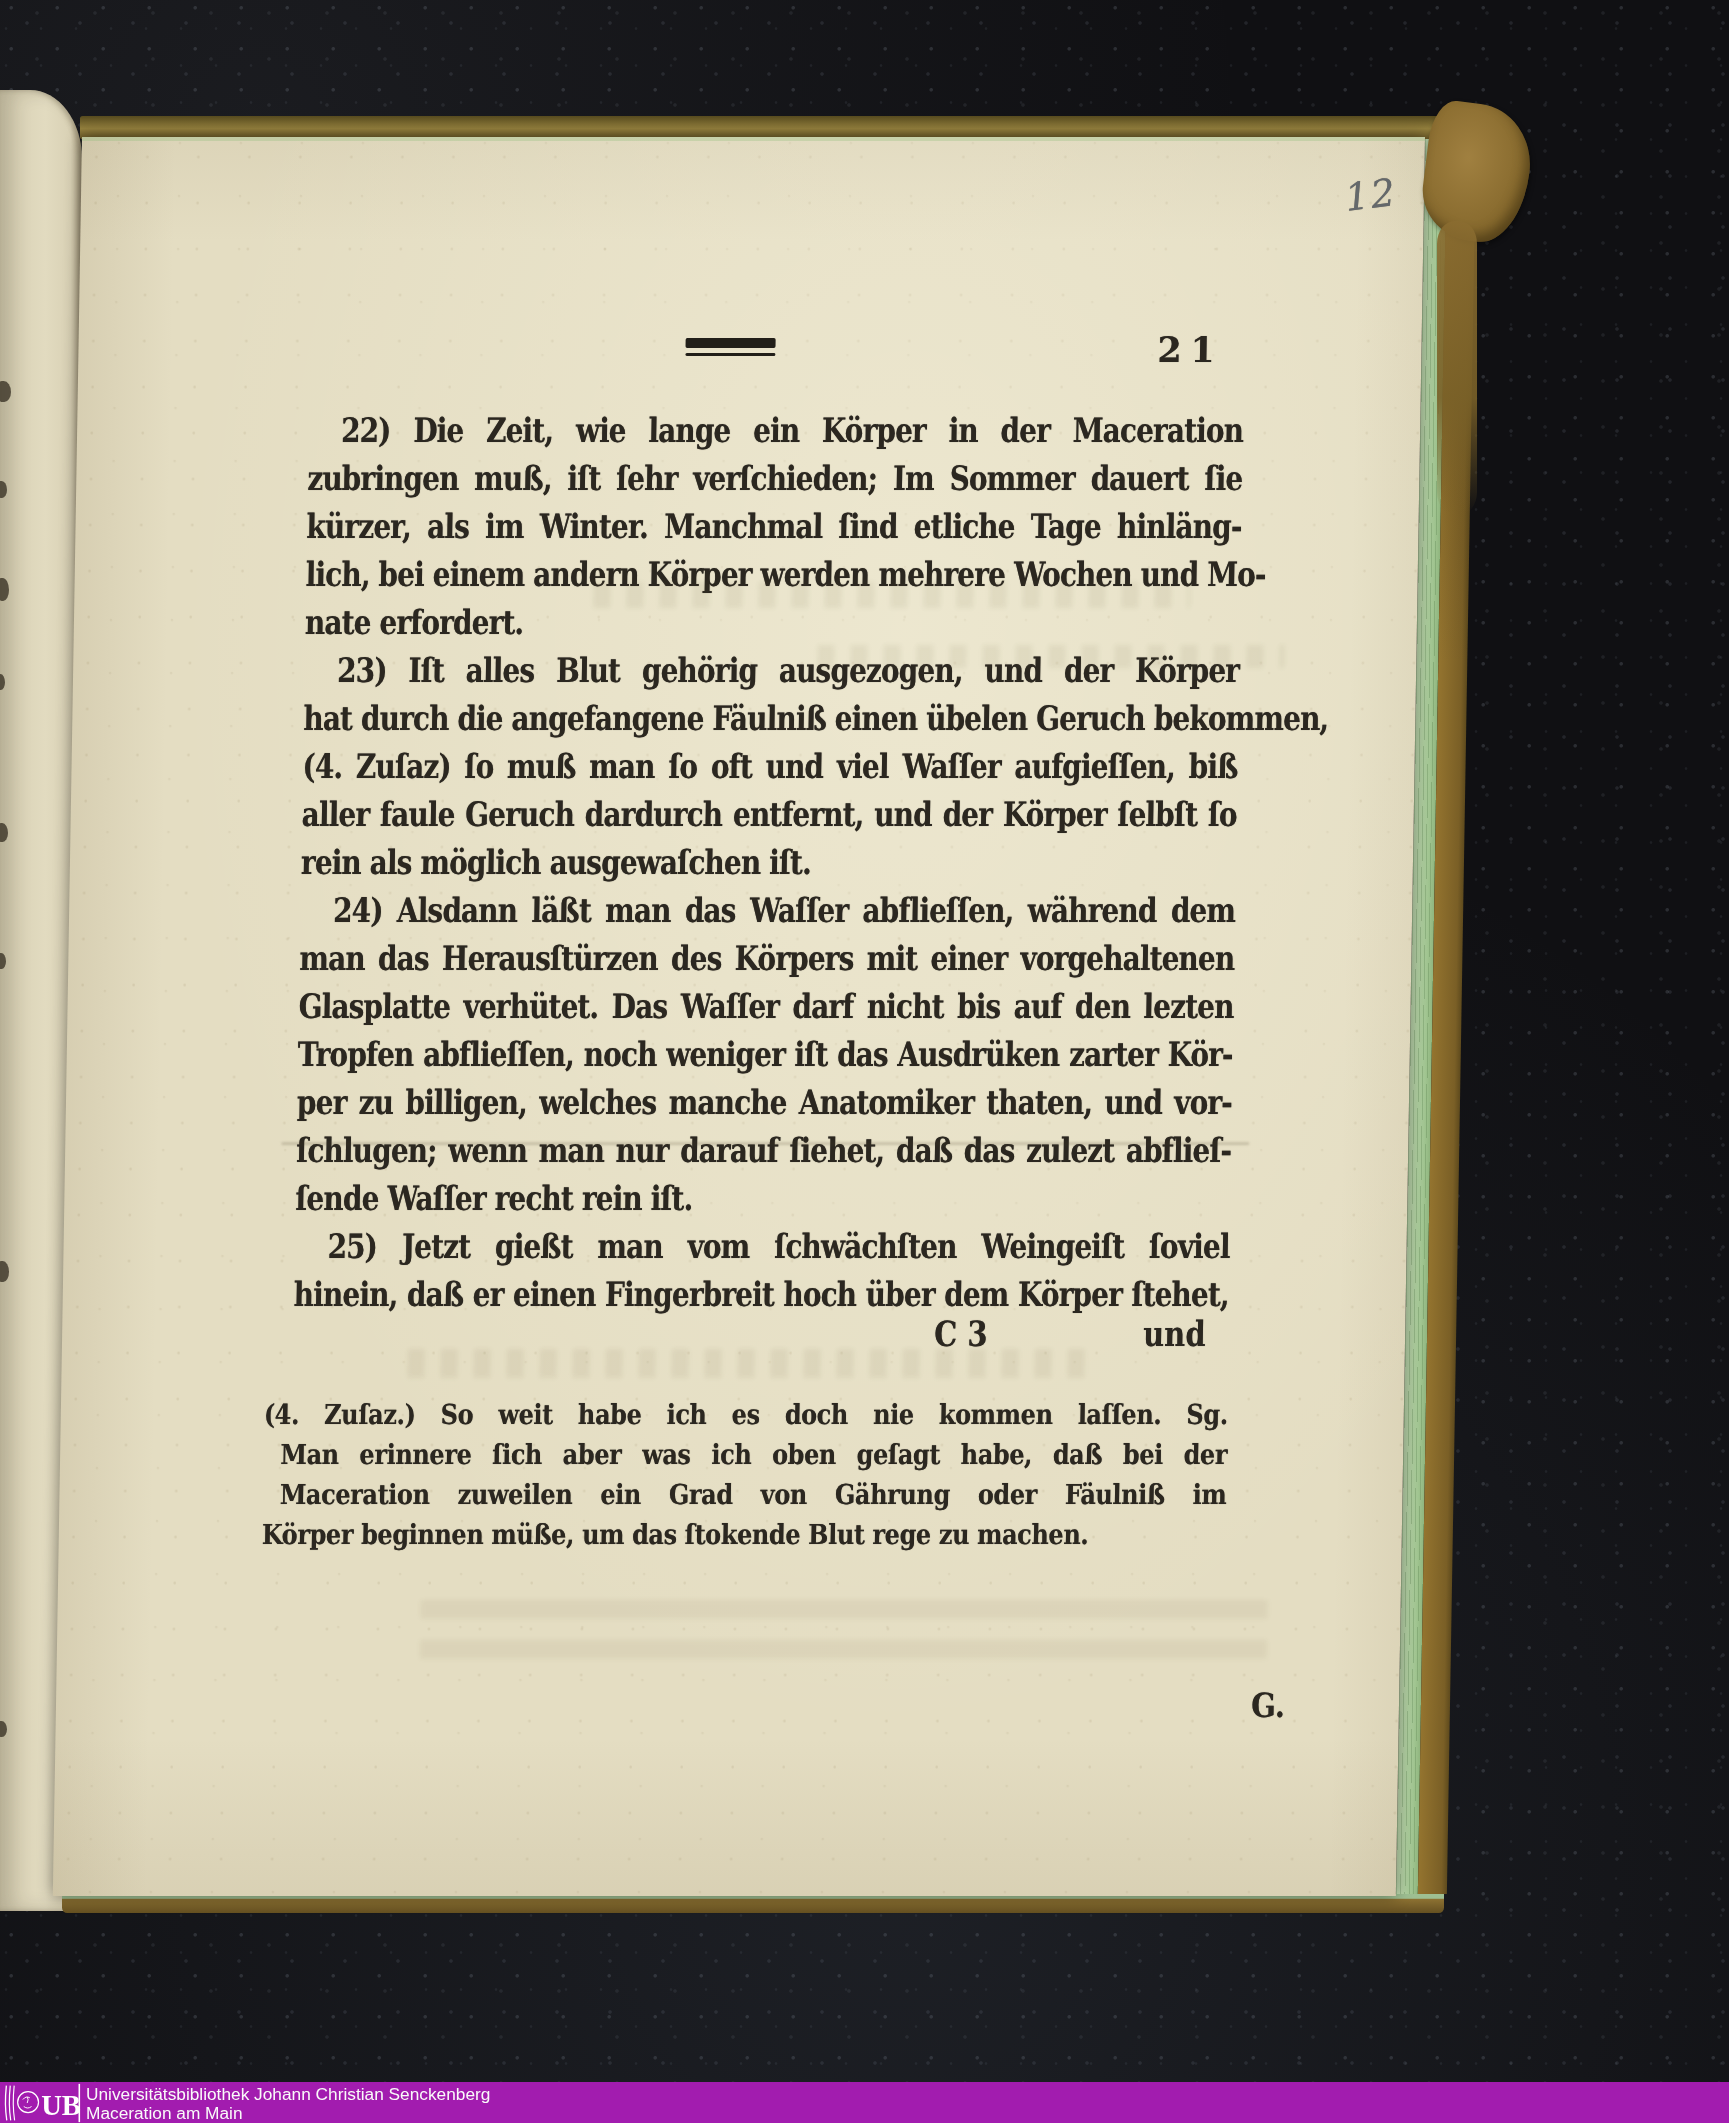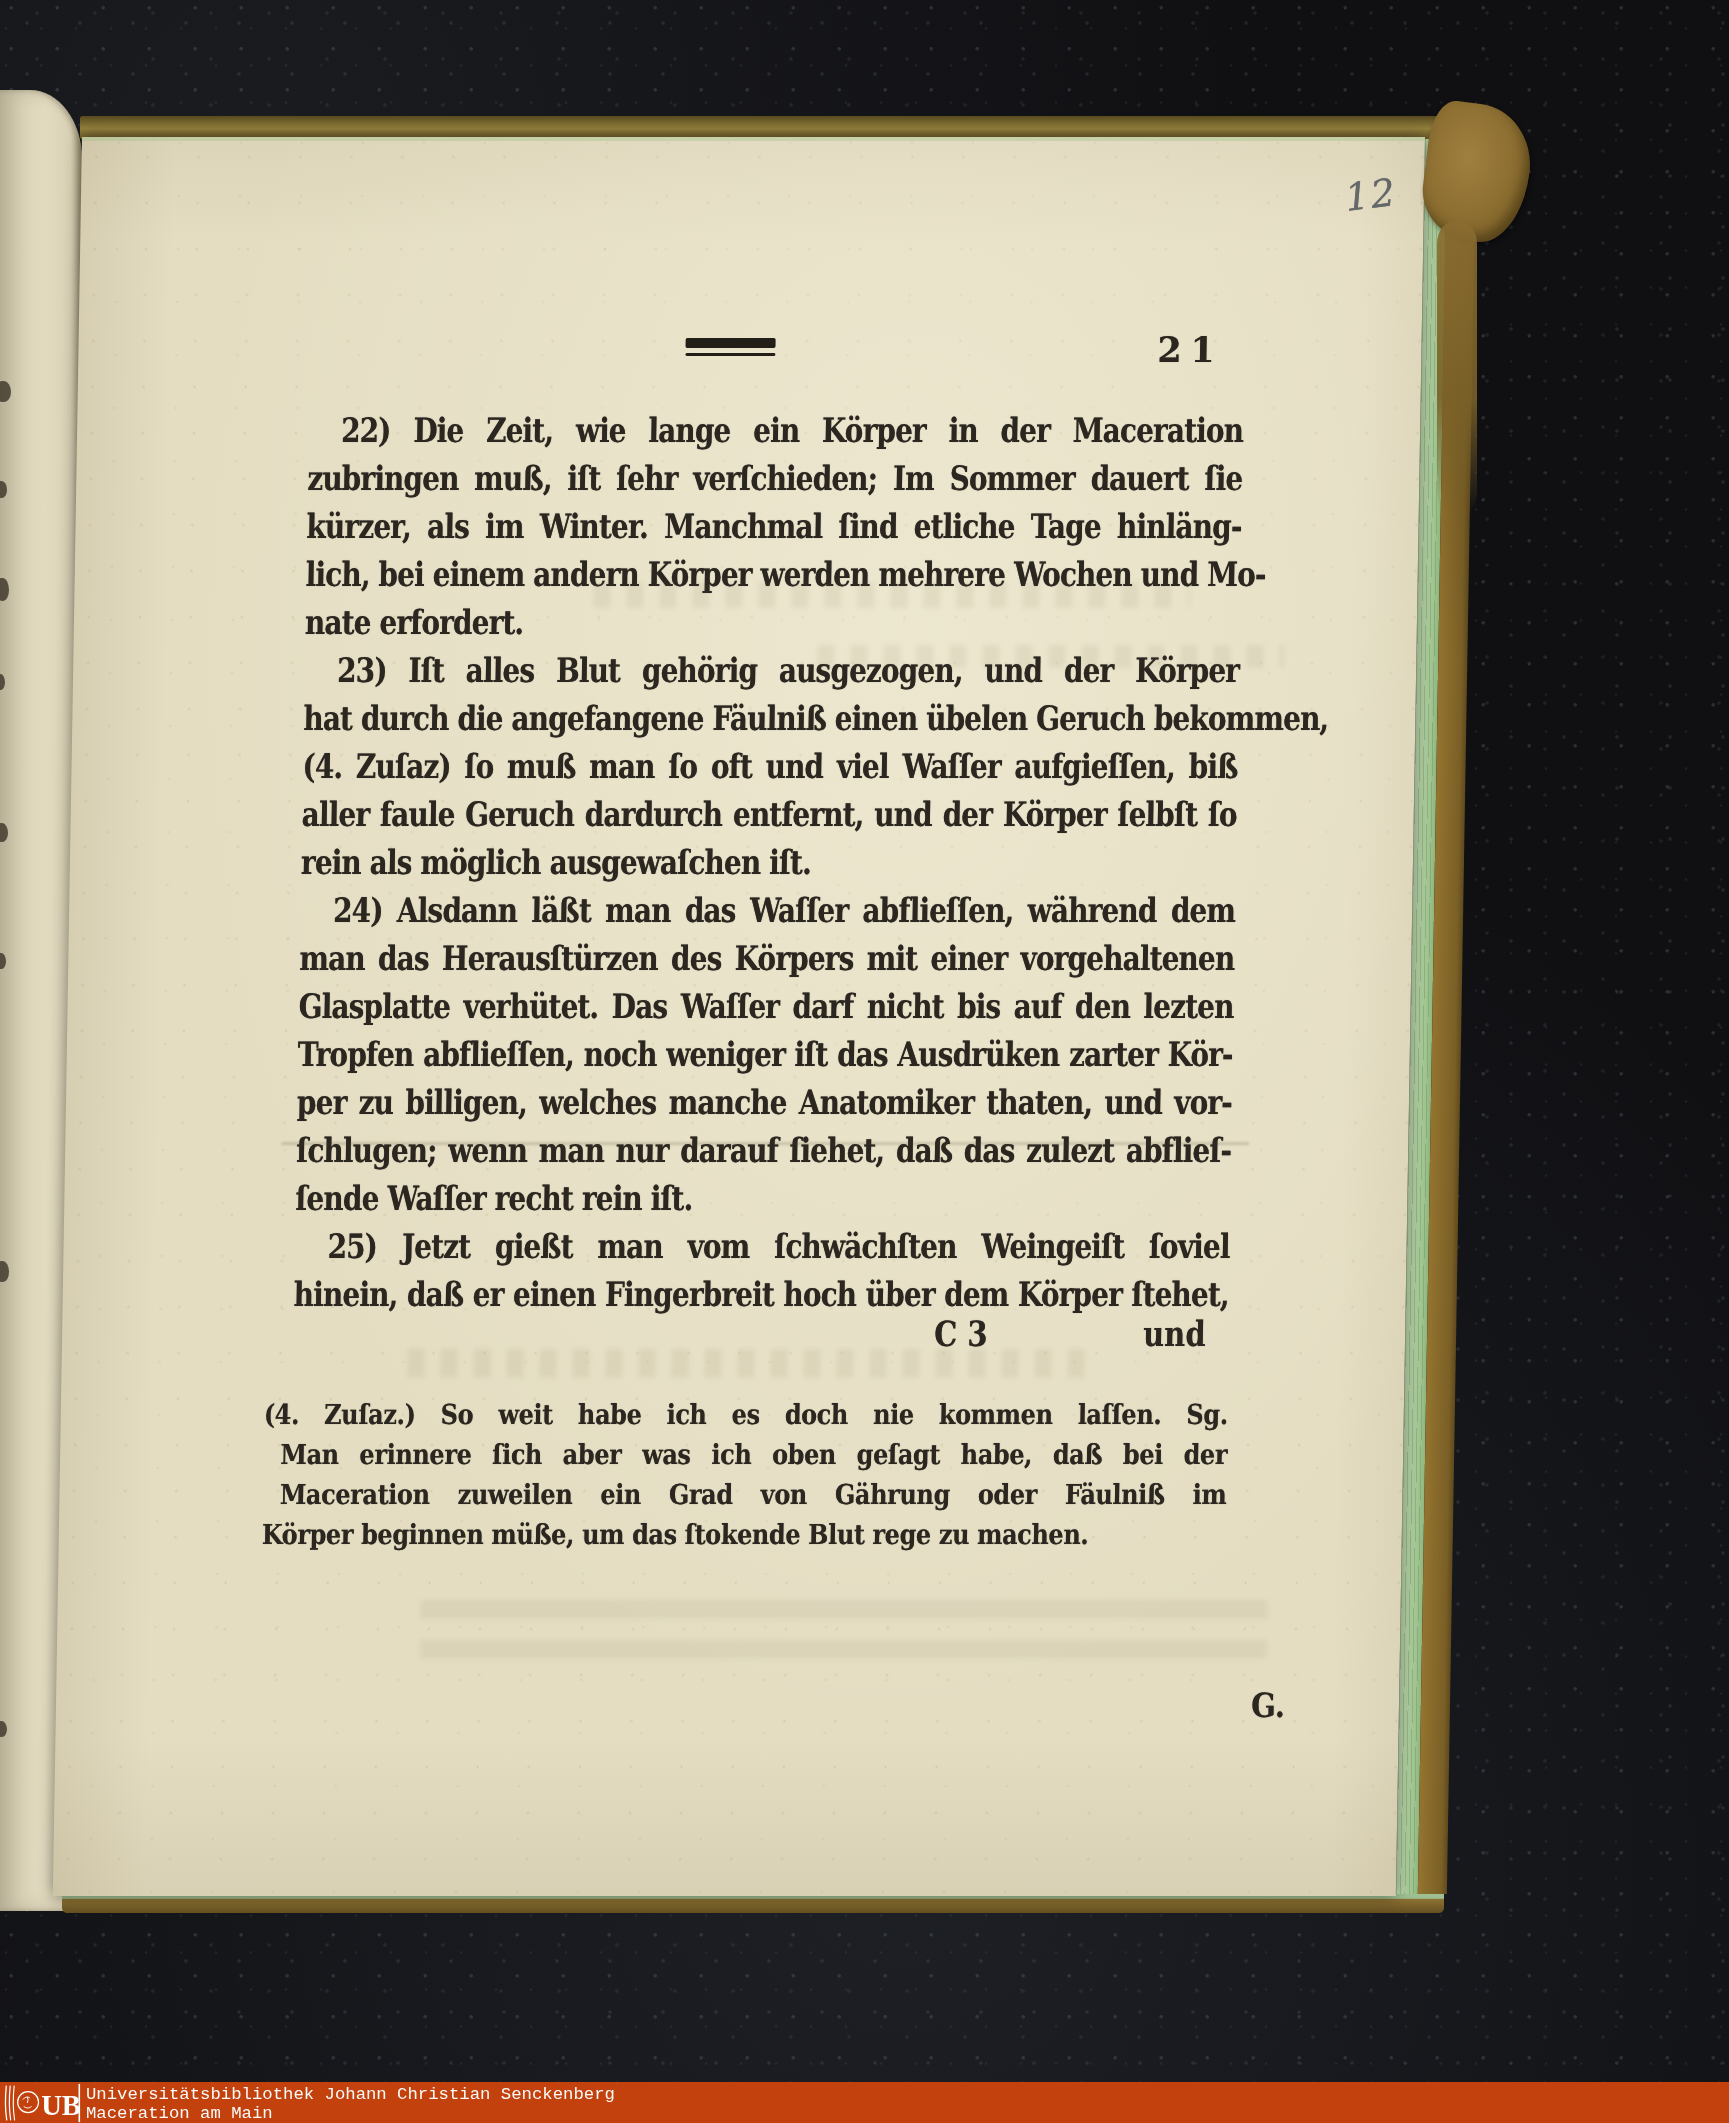--- a/index.html
+++ b/index.html
@@ -89,23 +89,23 @@
   .smudge.rows{background:
     repeating-linear-gradient(180deg,rgba(100,88,54,.09) 0 19px,transparent 19px 40px);}
   .corner-damage{position:absolute;left:1425px;top:104px;width:104px;height:137px;
     background:radial-gradient(ellipse at 40% 40%,#a08040,#85682c 70%,#6b5322);
     border-radius:25% 60% 45% 55%/35% 50% 60% 40%;transform:rotate(7deg);
     box-shadow:inset -5.2px -7px 10.4px rgba(50,38,12,.5), 1.7px 2.6px 5.2px rgba(0,0,0,.4);}
   .streak{position:absolute;left:1437px;top:221px;width:40px;height:294px;
     background:linear-gradient(180deg,#8a6c30,#7a6128 60%,rgba(122,97,40,0));
     border-radius:45%/22.5px;opacity:.9;}
   
-  .footer-bar{position:absolute;left:0;top:2082px;width:1729px;height:42px;background:#c2410c;}
+  .footer-bar{position:absolute;left:0;top:2082px;width:1729px;height:42px;background:#a21caf;}
   .footer-text{position:absolute;left:86px;top:2.6px;color:#fafafa;
-    font-family:Liberation Mono, monospace;font-size:17.3px;line-height:19px;}
+    font-family:Liberation Sans, sans-serif;font-size:17.3px;line-height:19px;}
   .ub-logo{position:absolute;left:1.7px;top:0;}
 </style>
 </head>
 <body>
 
 <div class="stage">
   <div class="leather"></div>
 
   <div class="left-strip">
       <div class="frag" style="top: 291px; width: 14px; height: 21px;"></div>

